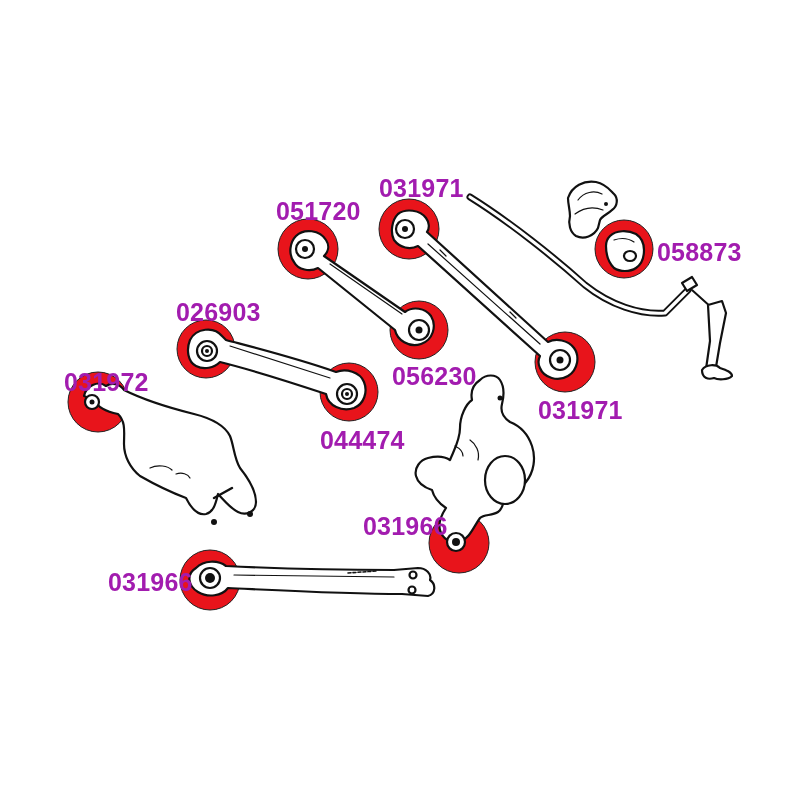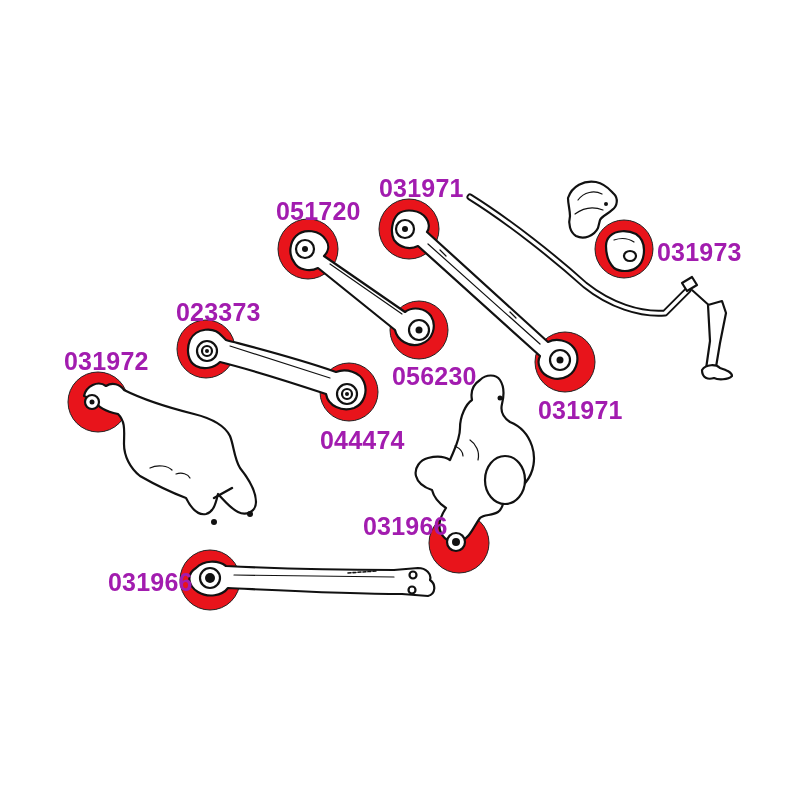--- a/index.html
+++ b/index.html
@@ -122,21 +122,21 @@
     <circle class="bush" cx="624" cy="249" r="29"></circle>
     <path class="part" d="M610,236 c6,-6 18,-6 26,-2 c6,4 8,10 8,16 c0,8 -2,14 -8,18 c-6,4 -16,4 -22,0 c-6,-6 -8,-14 -8,-22 c0,-4 2,-8 4,-10 z"></path>
     <ellipse class="eye" cx="630" cy="256" rx="6" ry="5"></ellipse>
     <path class="thin" d="M614,240 c6,-2 14,-2 20,2"></path>
   </g>
 </svg>
 
 
 <div class="label" style="left:276px; top:199px;">051720</div>
 <div class="label" style="left:379px; top:176px;">031971</div>
-<div class="label" style="left:657px; top:240px;">031973</div>
-<div class="label" style="left:176px; top:300px;">023373</div>
+<div class="label" style="left:657px; top:240px;">058873</div>
+<div class="label" style="left:176px; top:300px;">026903</div>
 <div class="label" style="left:392px; top:364px;">056230</div>
 <div class="label" style="left:538px; top:398px;">031971</div>
-<div class="label" style="left:64px; top:349px;">031972</div>
+<div class="label" style="left:64px; top:370px;">031972</div>
 <div class="label" style="left:320px; top:428px;">044474</div>
 <div class="label" style="left:363px; top:514px;">031966</div>
 <div class="label" style="left:108px; top:570px;">031966</div>
 </div>
 
 </body></html>

